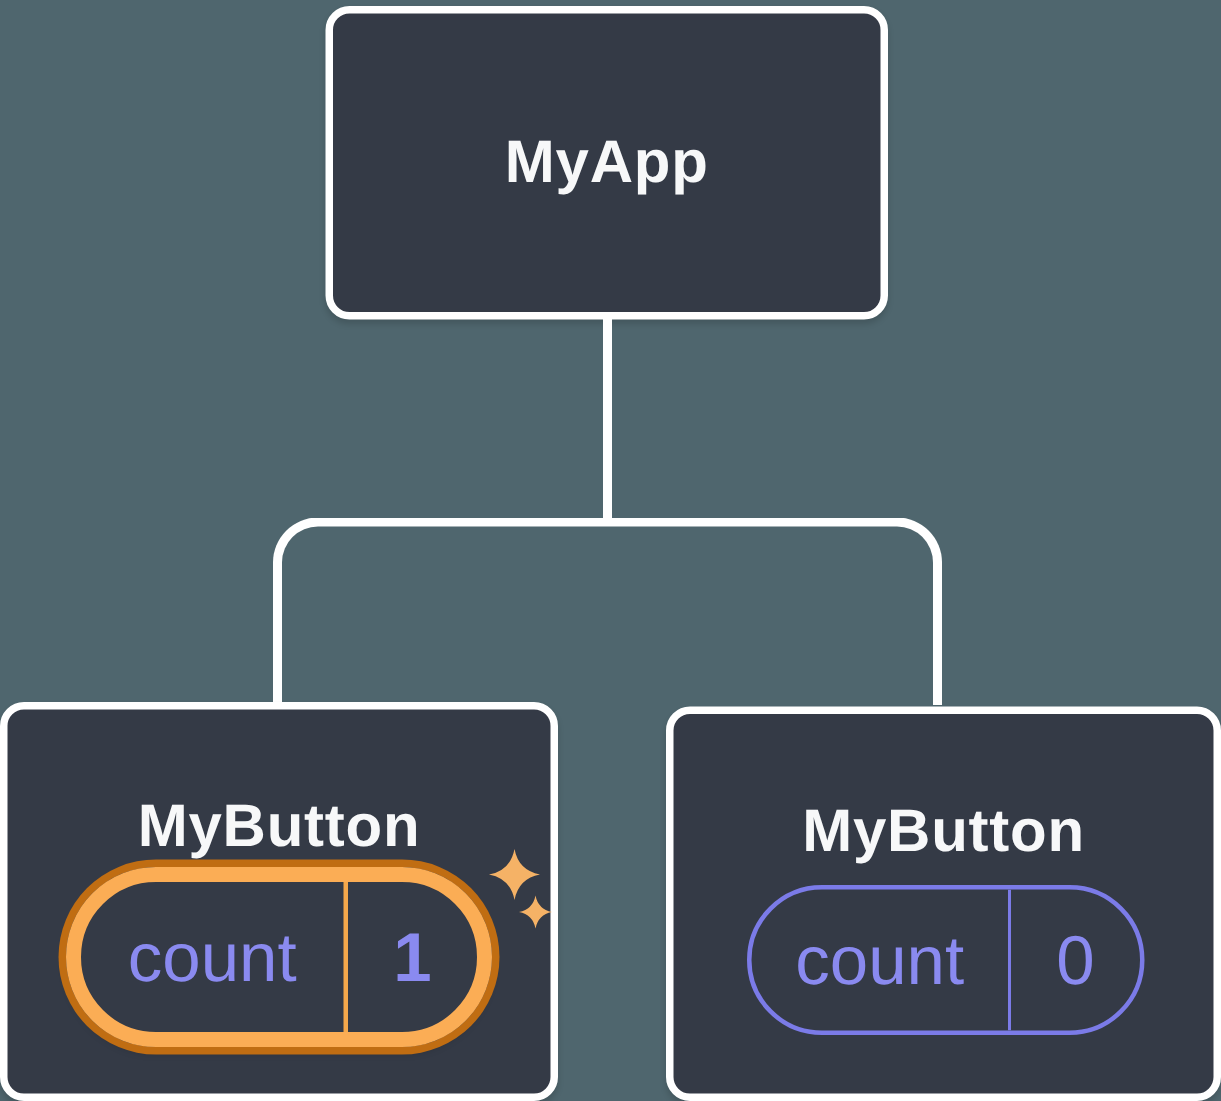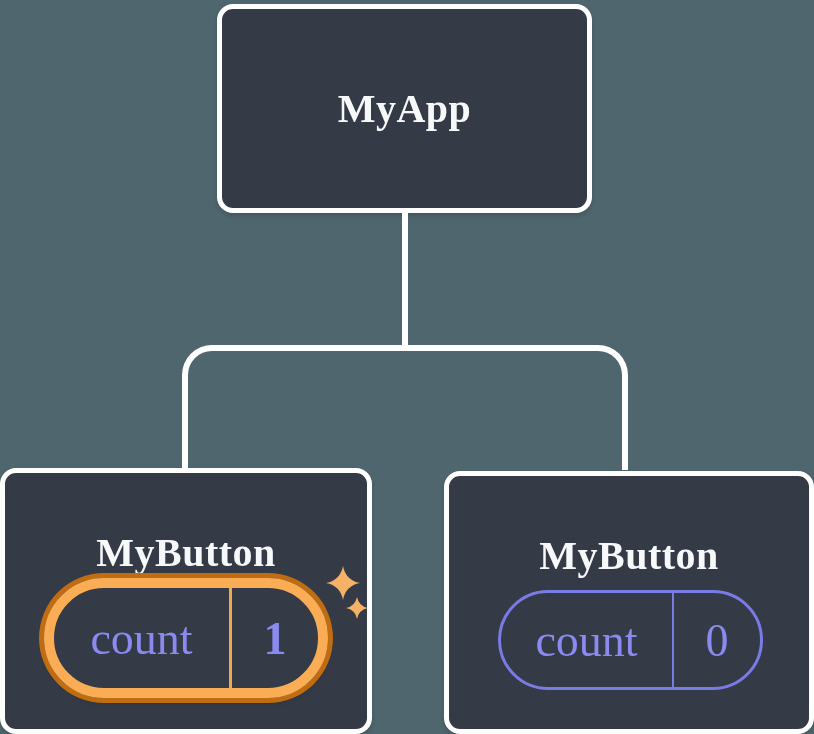--- a/index.html
+++ b/index.html
@@ -12,21 +12,20 @@
     font-family: "Liberation Sans", sans-serif;
     overflow: hidden;
   }
   
   .node {
     position: absolute;
     background: #343A46;
     border: 5px solid #FFFFFF;
     border-radius: 16px;
     box-shadow: 0 3px 4px rgba(0,0,0,0.15);
-    font-family: Liberation Serif, serif;
   }
   .node-root {
     left: 217px; top: 4px;
     width: 375px; height: 209px;
     display: flex; align-items: center; justify-content: center;
   }
   .node-child-left  { left: 0px;   top: 468px; width: 372px; height: 266px; }
   .node-child-right { left: 444px; top: 471px; width: 370px; height: 263px; }
   .node-title {
     color: #F7F8F9;

